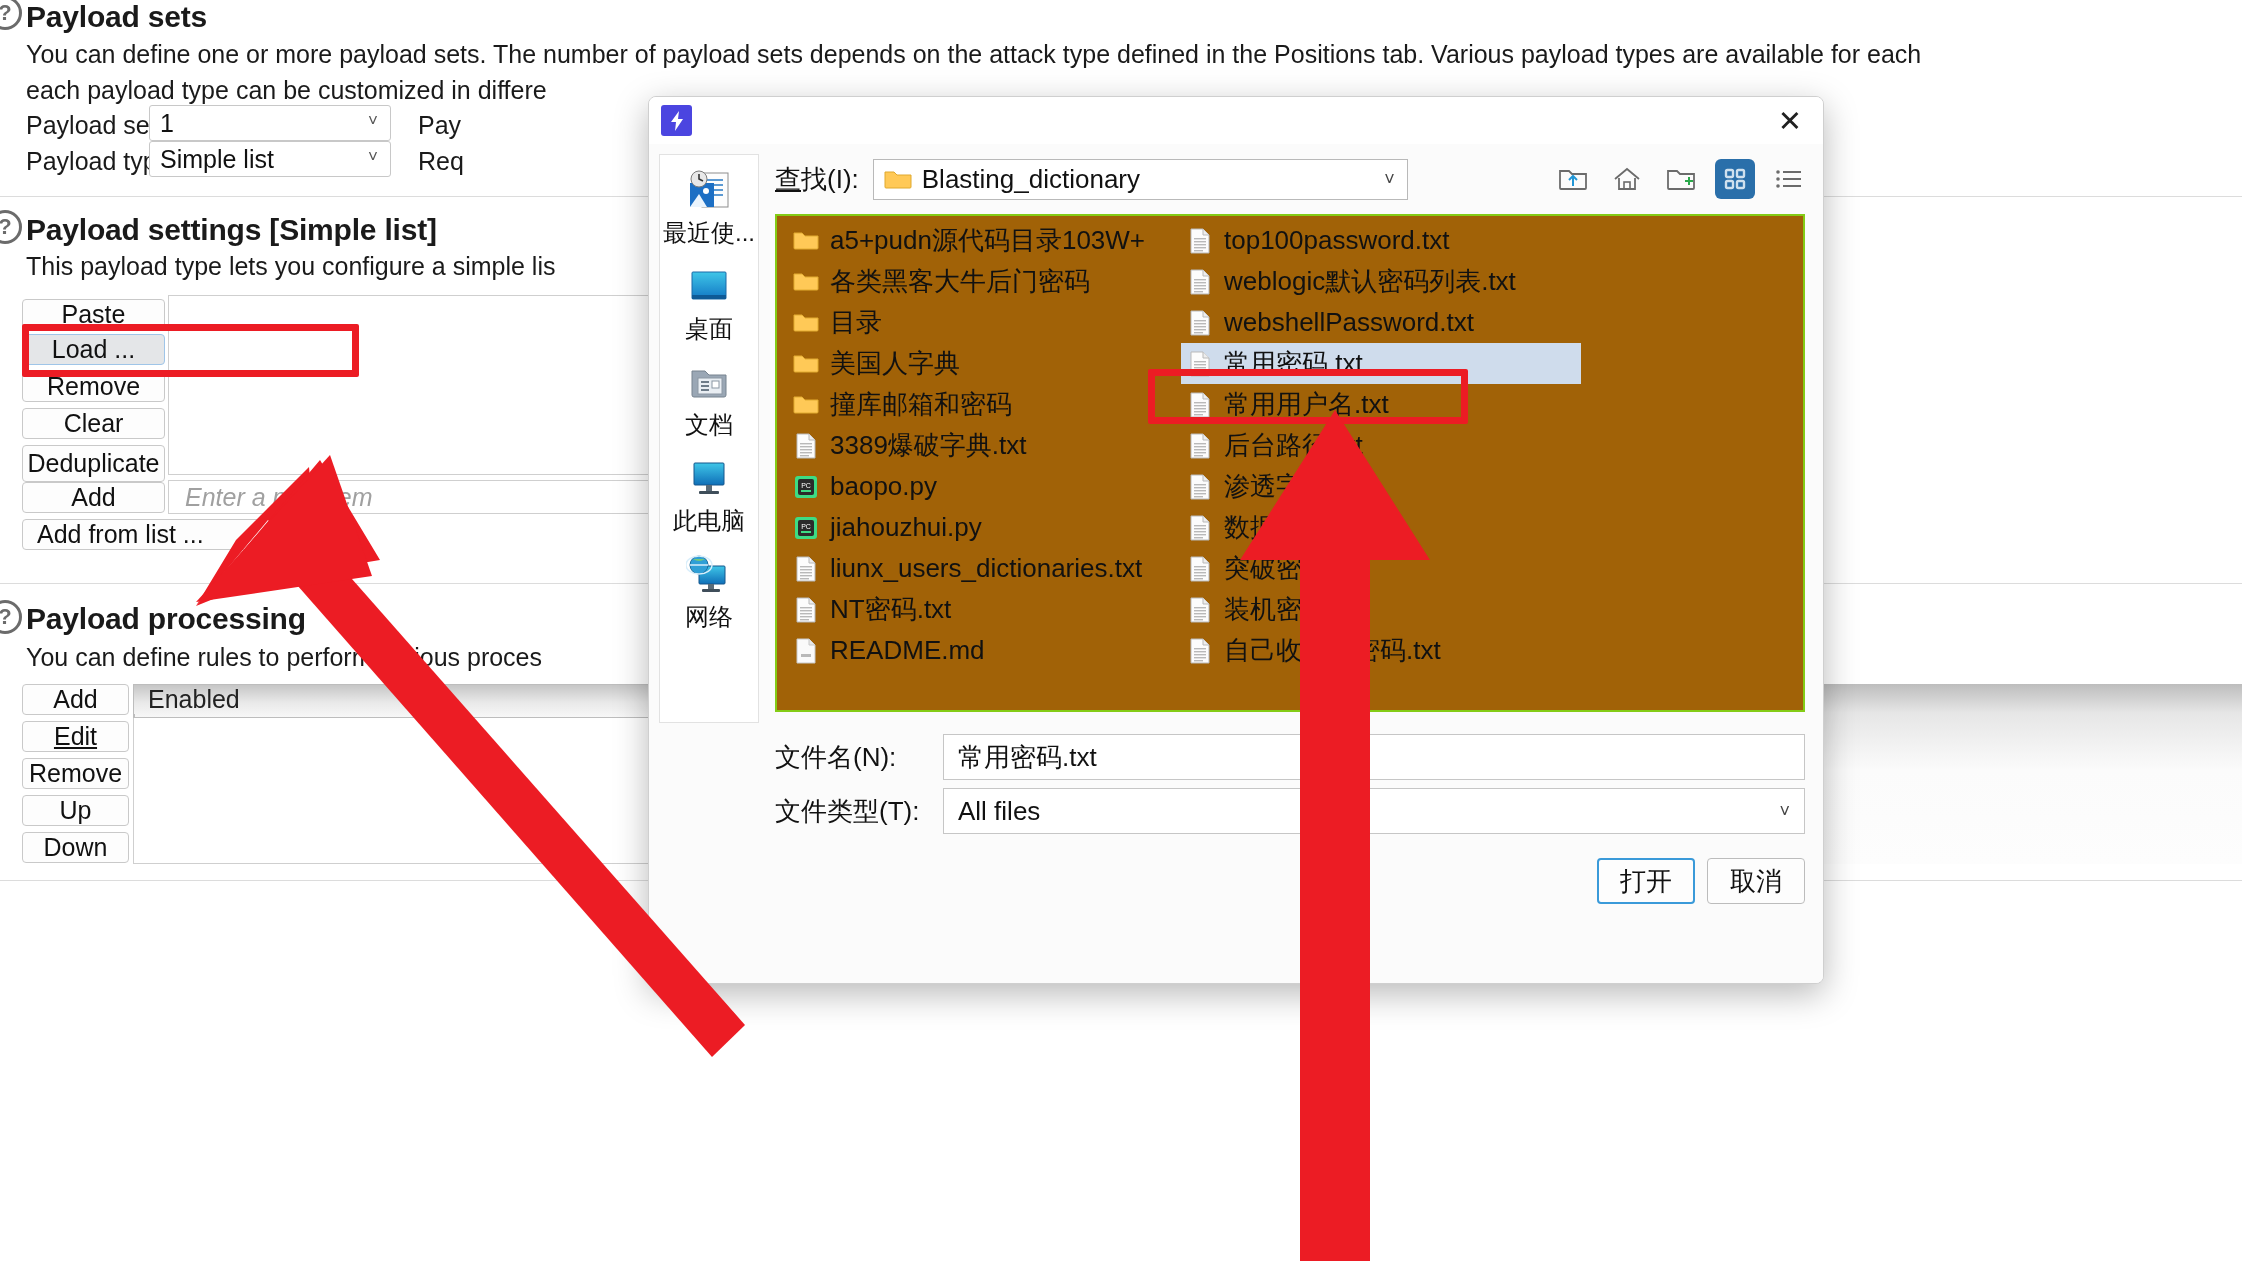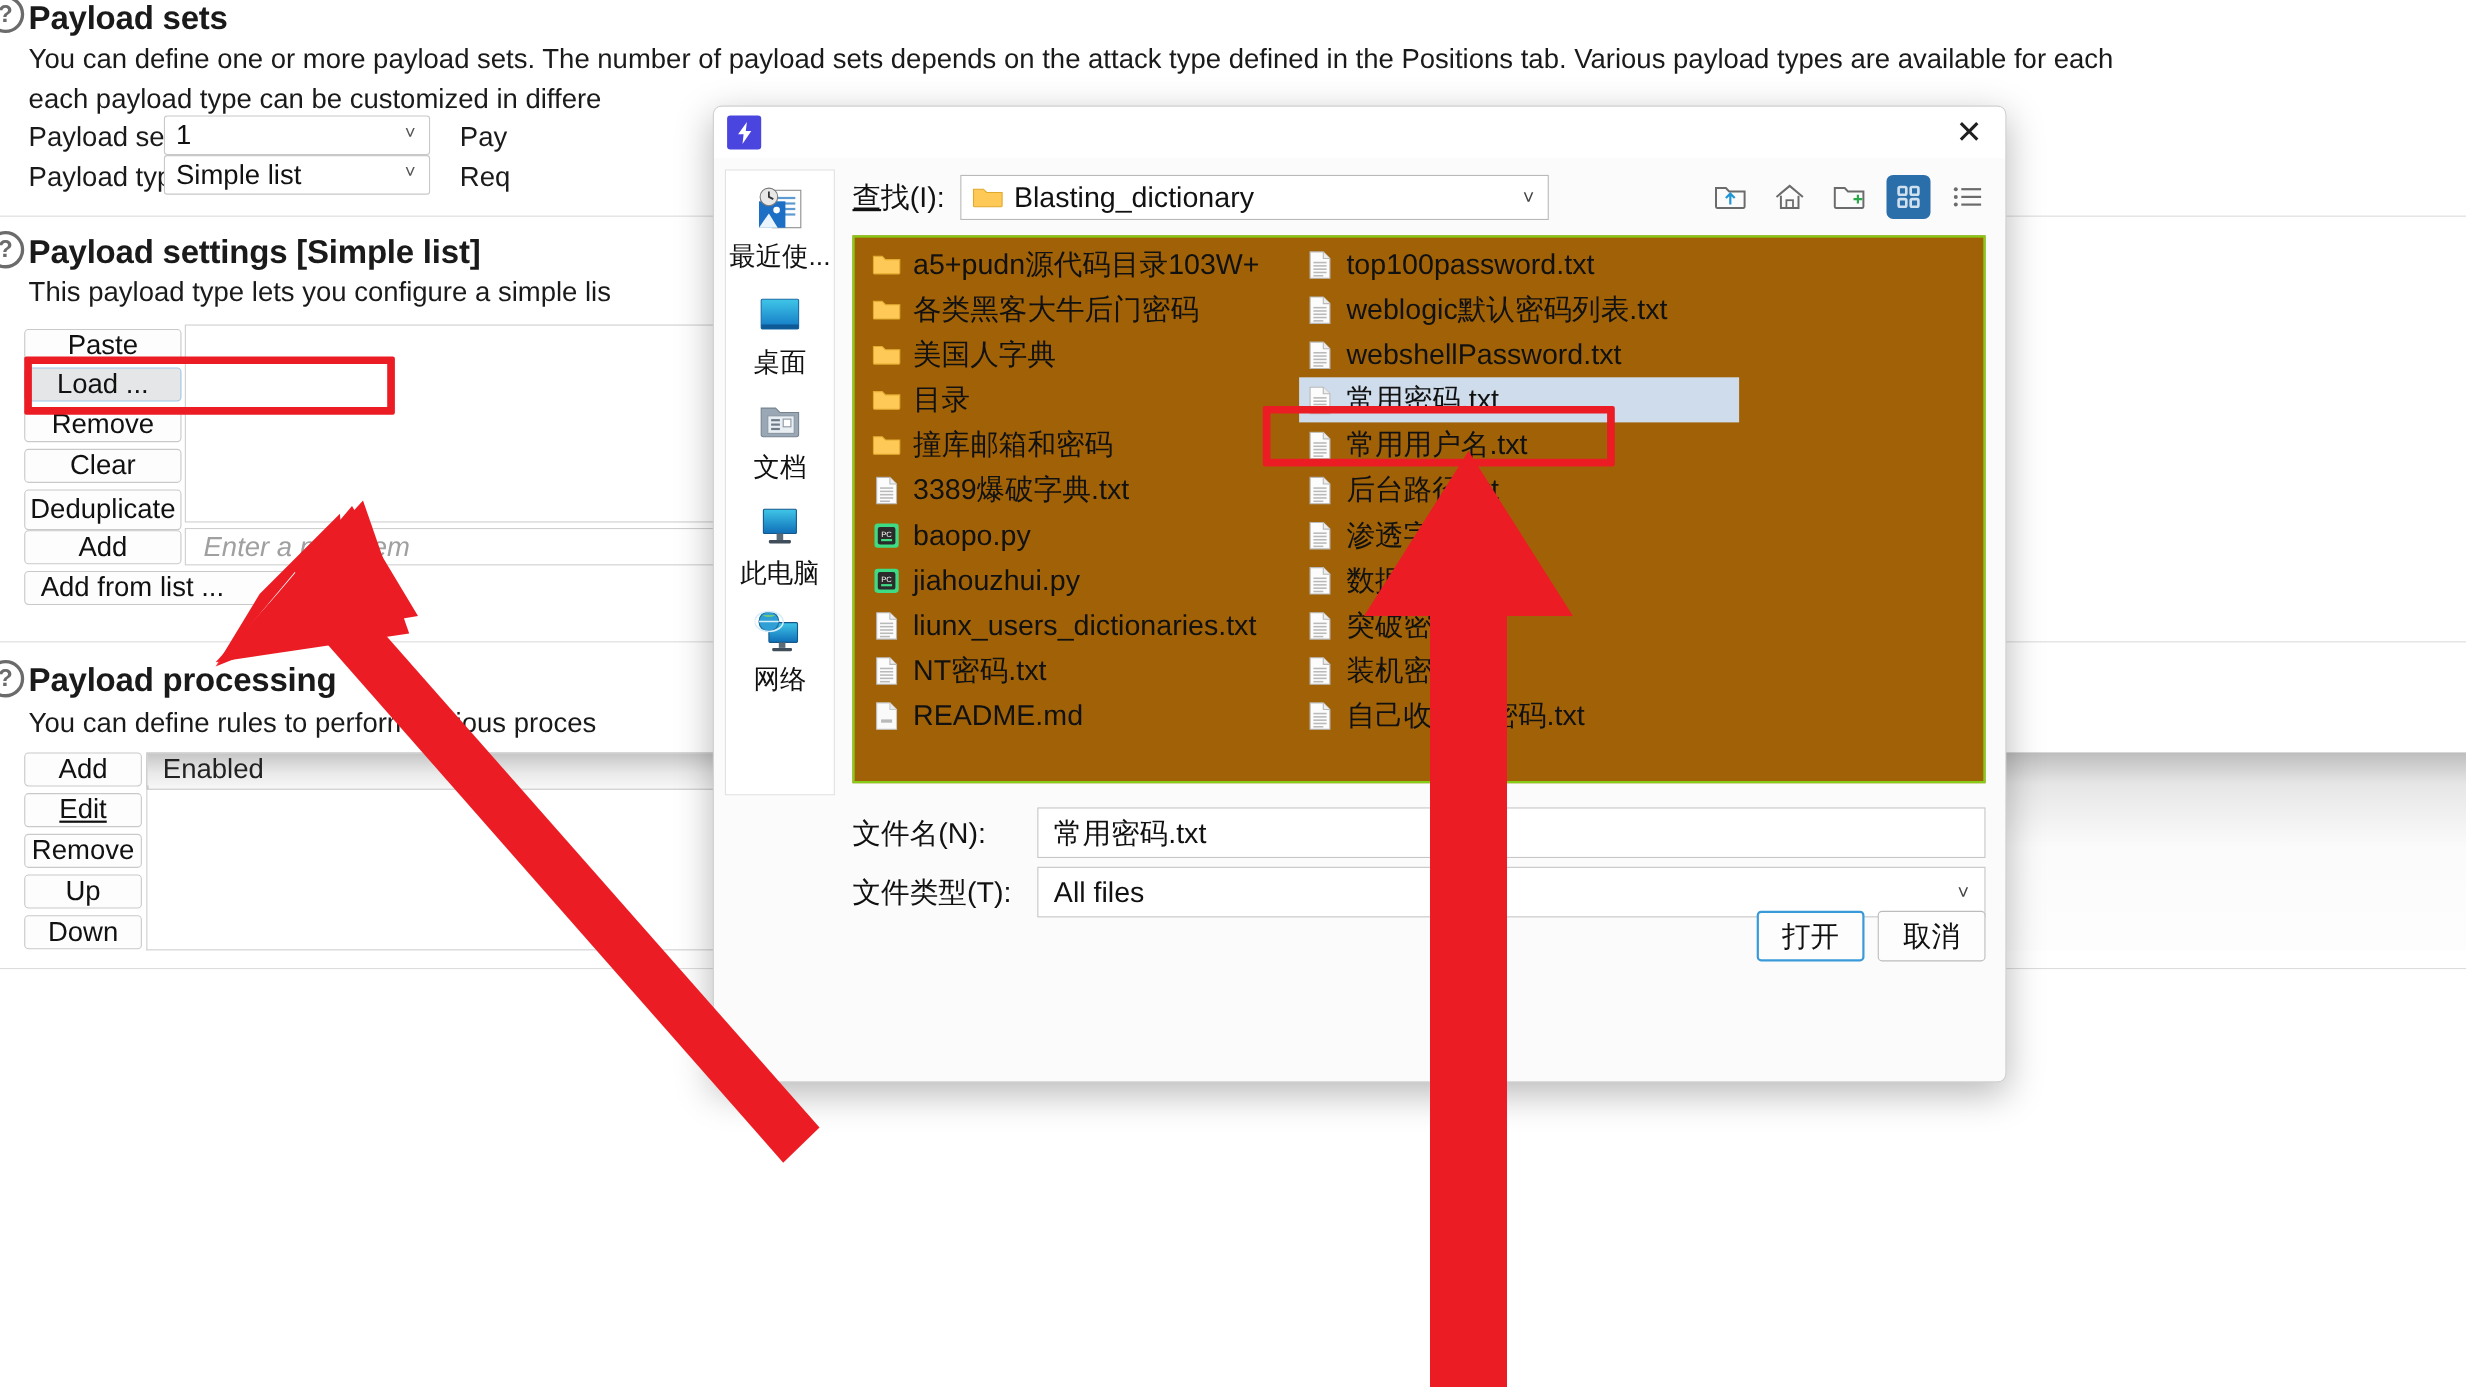--- a/index.html
+++ b/index.html
@@ -197,21 +197,21 @@
   #ftype-row { top: 644px; }
   .dlg-flabel { width: 168px; font-size: 26px; color: #111; white-space: nowrap; }
   .dlg-finput {
     flex: 1; height: 46px; background: #ffffff; border: 1px solid #c6c6c6;
     display: flex; align-items: center; padding-left: 14px;
     font-size: 26px; color: #111; position: relative;
   }
   .dlg-finput .chev { position: absolute; right: 14px; color: #444; font-size: 18px; }
 
   #dlg-actions {
-    position: absolute; right: 18px; top: 684px;
+    position: absolute; right: 18px; top: 714px;
     display: flex; gap: 12px;
   }
   .dlg-abtn {
     min-width: 98px; height: 46px; padding: 0 18px;
     display: flex; align-items: center; justify-content: center;
     font-size: 26px; color: #111;
     background: #fdfdfd; border: 1px solid #bcbcbc; border-radius: 4px;
   }
   .dlg-abtn.primary { border: 2px solid #3a9ad9; border-radius: 4px; }
 
@@ -463,29 +463,29 @@
                 </svg>
               </span>
               <span class="nm">各类黑客大牛后门密码</span>
             </div>
             <div class="fl-item">
               <span class="ic">
                 <svg width="26" height="22" viewBox="0 0 26 22">
                   <path d="M1 3 h8 l3 3 h13 v12 a1 1 0 0 1 -1 1 H2 a1 1 0 0 1 -1 -1 Z" fill="#ffc957" stroke="#e2ab30"></path>
                 </svg>
               </span>
-              <span class="nm">美国人字典</span>
+              <span class="nm">目录</span>
             </div>
             <div class="fl-item">
               <span class="ic">
                 <svg width="26" height="22" viewBox="0 0 26 22">
                   <path d="M1 3 h8 l3 3 h13 v12 a1 1 0 0 1 -1 1 H2 a1 1 0 0 1 -1 -1 Z" fill="#ffc957" stroke="#e2ab30"></path>
                 </svg>
               </span>
-              <span class="nm">目录</span>
+              <span class="nm">美国人字典</span>
             </div>
             <div class="fl-item">
               <span class="ic">
                 <svg width="26" height="22" viewBox="0 0 26 22">
                   <path d="M1 3 h8 l3 3 h13 v12 a1 1 0 0 1 -1 1 H2 a1 1 0 0 1 -1 -1 Z" fill="#ffc957" stroke="#e2ab30"></path>
                 </svg>
               </span>
               <span class="nm">撞库邮箱和密码</span>
             </div>
             <div class="fl-item">

